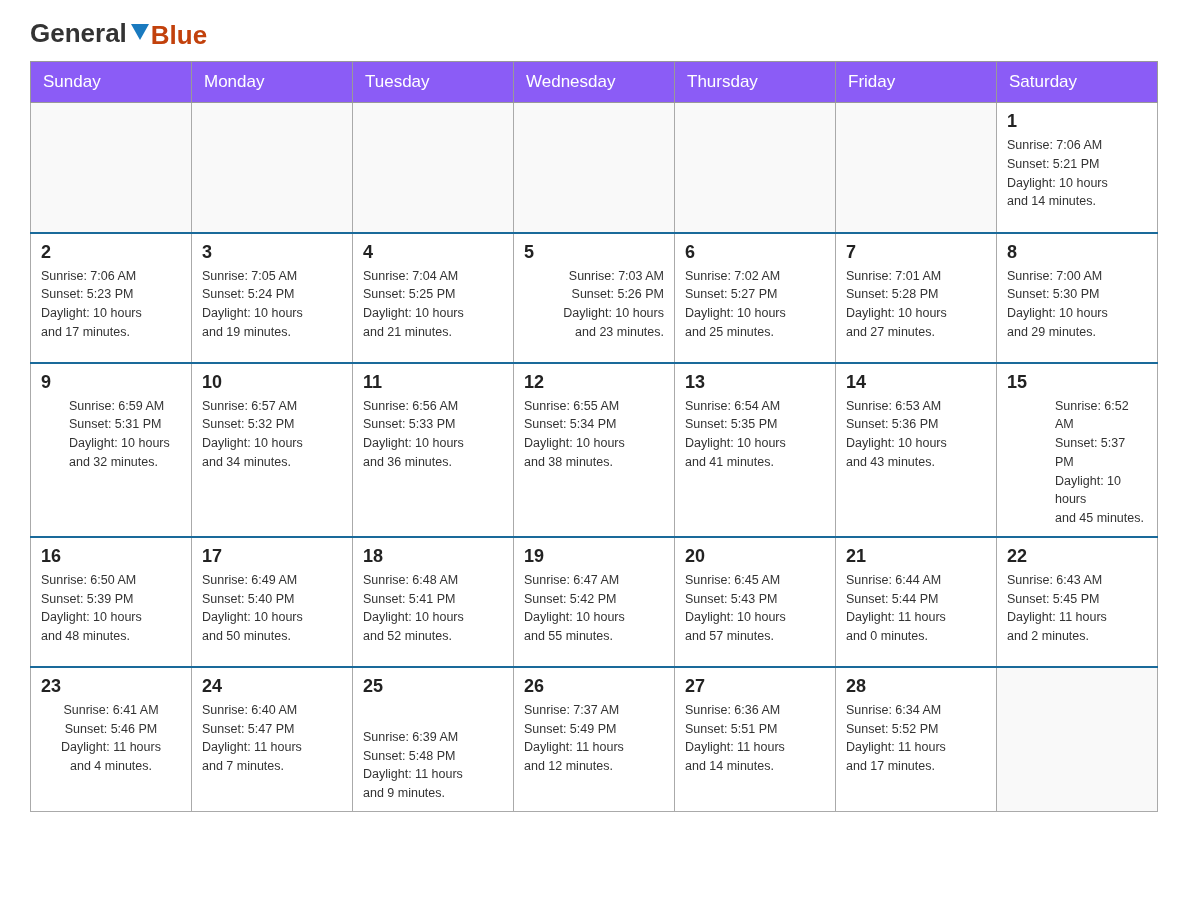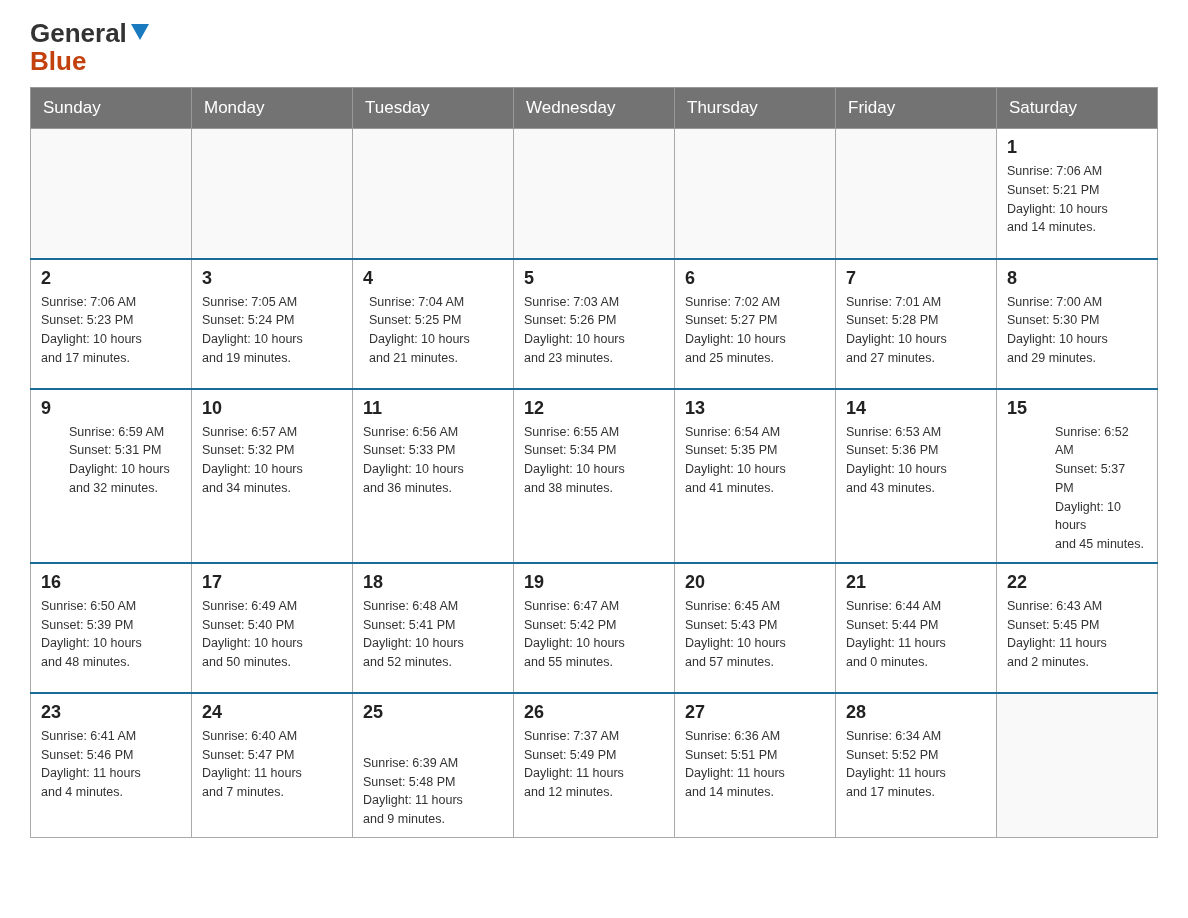--- a/index.html
+++ b/index.html
@@ -11,21 +11,21 @@
       padding: 20px 30px;
     }
     .header-area {
       display: flex;
       justify-content: space-between;
       align-items: flex-start;
       margin-bottom: 10px;
     }
     .logo {
       display: flex;
-      flex-direction: column;
+      flex-direction: row;
       align-items: flex-start;
     }
     .logo-text-general {
       font-size: 26px;
       font-weight: bold;
       color: #333;
       line-height: 1;
     }
     .logo-blue {
       color: #c2410c;
@@ -49,21 +49,21 @@
       font-size: 22px;
       color: #444;
       margin-top: 4px;
     }
     .calendar {
       width: 100%;
       border-collapse: collapse;
       margin-top: 10px;
     }
     .calendar th {
-      background-color: #737373;
+      background-color: #8b5cf6;
       color: #fff;
       font-size: 17px;
       font-weight: normal;
       padding: 10px 12px;
       text-align: left;
       border: 1px solid #999;
     }
     .calendar td {
       border: 1px solid #aaa;
       vertical-align: top;
@@ -148,28 +148,28 @@
         </td>
         <td>
           <span class="day-number">3</span>
           <div class="day-info" style="white-space: pre-line;">Sunrise: 7:05 AM
 Sunset: 5:24 PM
 Daylight: 10 hours
 and 19 minutes.</div>
         </td>
         <td>
           <span class="day-number">4</span>
-          <div class="day-info" style="white-space: pre-line; margin-left: 6px;">Sunrise: 7:04 AM
+          <div class="day-info" style="white-space: pre-line;">Sunrise: 7:04 AM
 Sunset: 5:25 PM
 Daylight: 10 hours
 and 21 minutes.</div>
         </td>
         <td>
           <span class="day-number">5</span>
-          <div class="day-info" style="white-space: pre-line;">Sunrise: 7:03 AM
+          <div class="day-info" style="white-space: pre-line; text-align: right;">Sunrise: 7:03 AM
 Sunset: 5:26 PM
 Daylight: 10 hours
 and 23 minutes.</div>
         </td>
         <td>
           <span class="day-number">6</span>
           <div class="day-info" style="white-space: pre-line;">Sunrise: 7:02 AM
 Sunset: 5:27 PM
 Daylight: 10 hours
 and 25 minutes.</div>
@@ -287,21 +287,21 @@
           <span class="day-number">22</span>
           <div class="day-info" style="white-space: pre-line;">Sunrise: 6:43 AM
 Sunset: 5:45 PM
 Daylight: 11 hours
 and 2 minutes.</div>
         </td>
       </tr>
       <tr class="row-separator">
         <td>
           <span class="day-number">23</span>
-          <div class="day-info" style="white-space: pre-line;">Sunrise: 6:41 AM
+          <div class="day-info" style="white-space: pre-line; text-align: center;">Sunrise: 6:41 AM
 Sunset: 5:46 PM
 Daylight: 11 hours
 and 4 minutes.</div>
         </td>
         <td>
           <span class="day-number">24</span>
           <div class="day-info" style="white-space: pre-line;">Sunrise: 6:40 AM
 Sunset: 5:47 PM
 Daylight: 11 hours
 and 7 minutes.</div>

